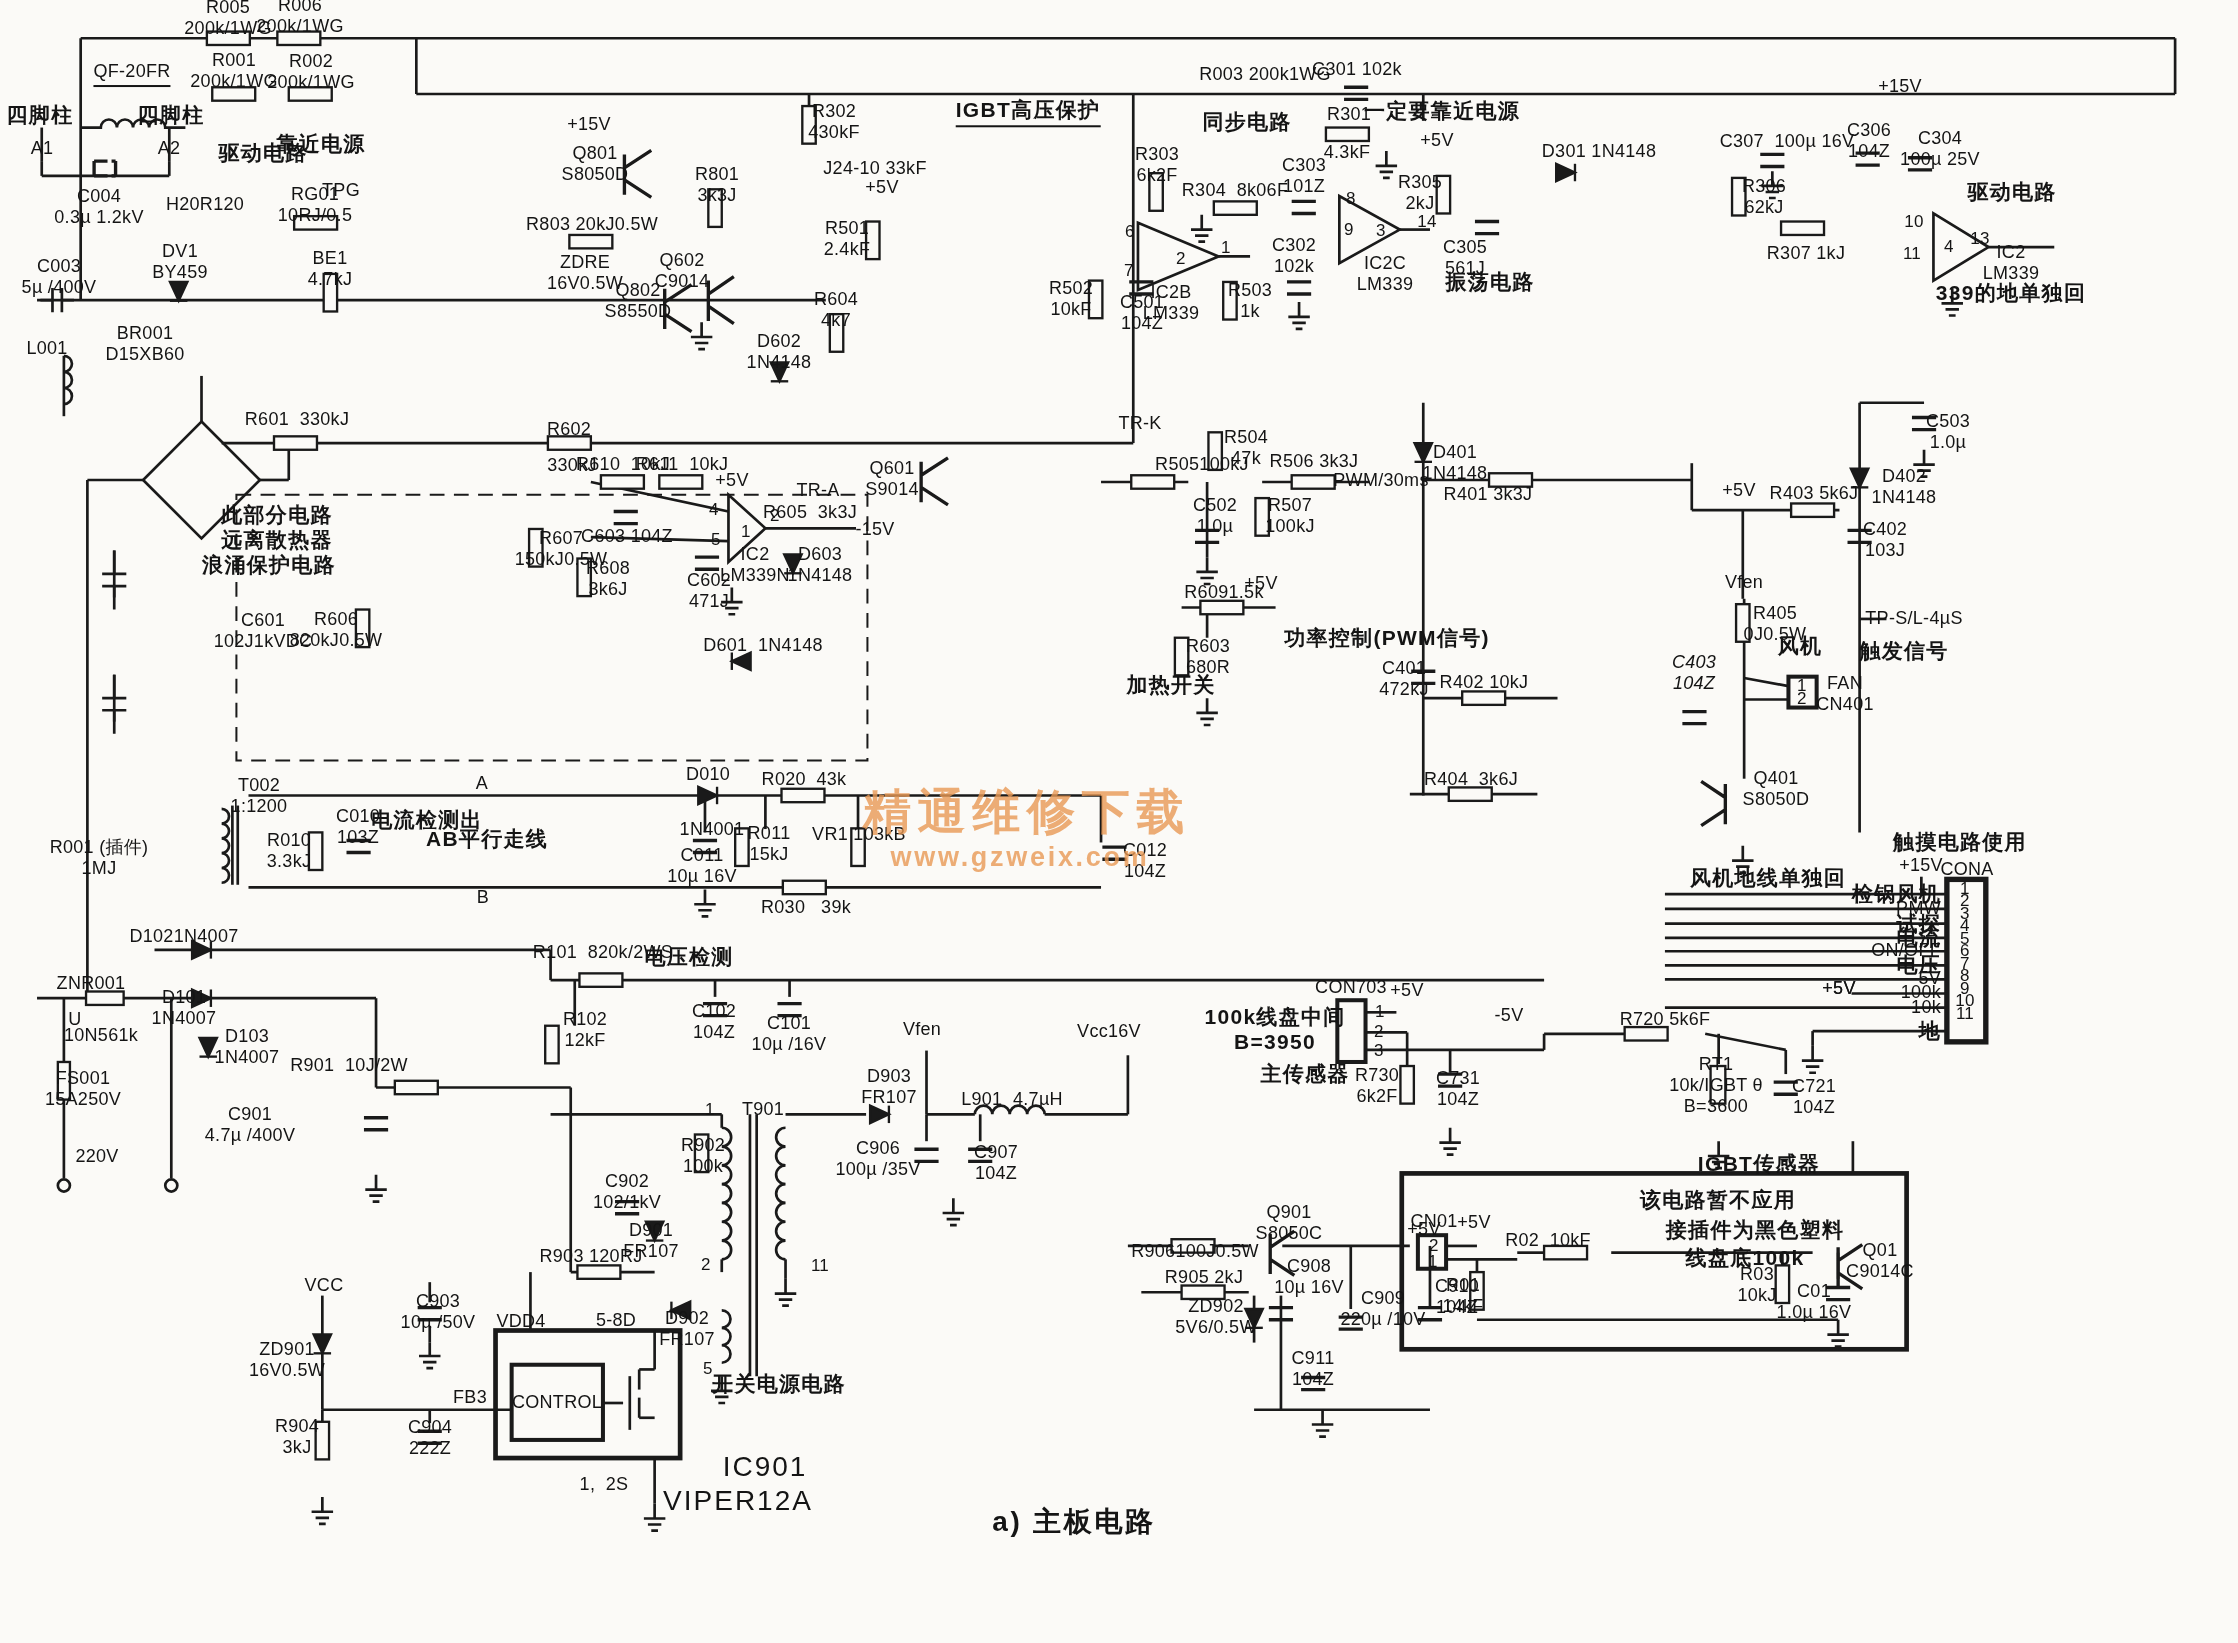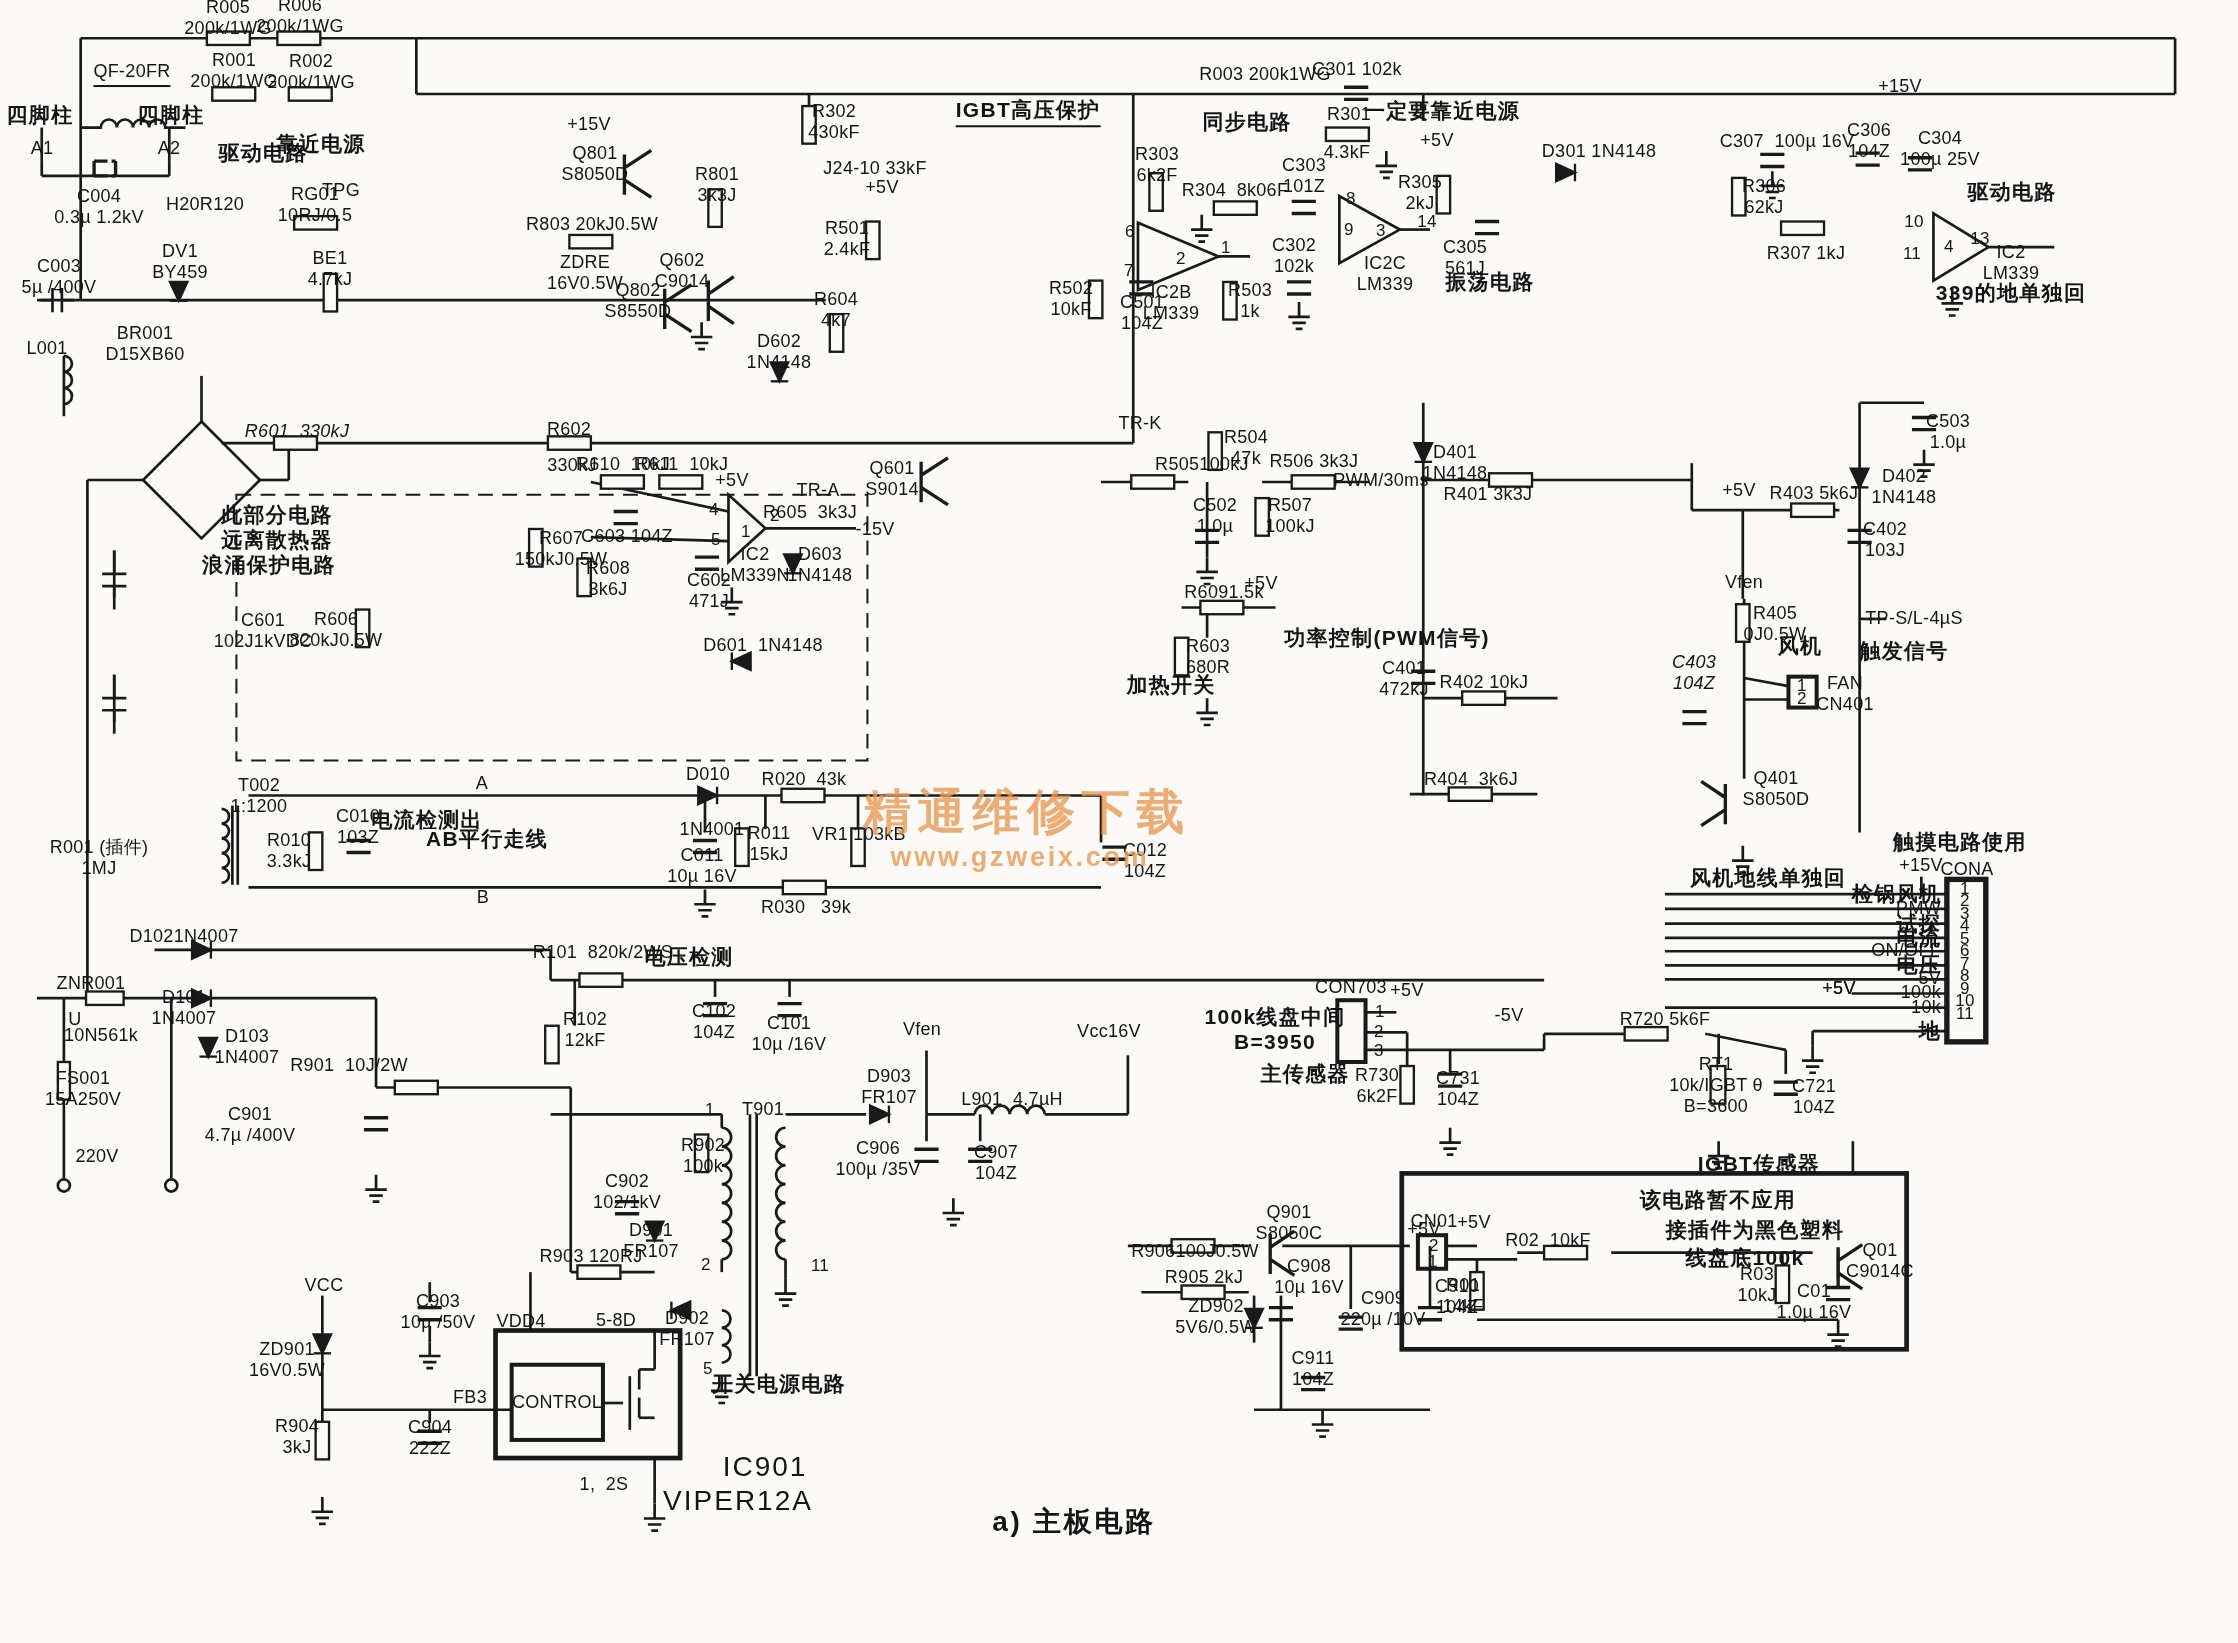--- a/index.html
+++ b/index.html
@@ -479,21 +479,21 @@
       <span class="lbl pin" style="left: 1226px; top: 248px;">1</span>
       <span class="lbl pin" style="left: 1181px; top: 259px;">2</span>
       <span class="lbl" style="left: 1171px; top: 303px;">IC2B
 LM339</span>
       <span class="lbl pin" style="left: 1130px; top: 232px;">6</span>
       <span class="lbl pin" style="left: 1129px; top: 271px;">7</span>
       <span class="lbl" style="left: 1071px; top: 299px;">R502
 10kF</span>
       <span class="lbl" style="left: 1142px; top: 313px;">C501
 104Z</span>
-      <span class="lbl" style="left: 297px; top: 432px; font-style: italic;">R601  330kJ</span>
+      <span class="lbl" style="left: 297px; top: 420px;">R601  330kJ</span>
       <span class="lbl" style="left: 569px; top: 430px;">R602</span>
       <span class="lbl" style="left: 572px; top: 466px;">330kJ</span>
       <span class="lbl" style="left: 623px; top: 465px;">R610  10kJ</span>
       <span class="lbl" style="left: 682px; top: 465px;">R611  10kJ</span>
       <span class="lbl" style="left: 732px; top: 481px;">+5V</span>
       <span class="lbl" style="left: 627px; top: 537px;">C603 104Z</span>
       <span class="lbl" style="left: 608px; top: 579px;">R608
 3k6J</span>
       <span class="lbl" style="left: 709px; top: 591px;">C602
 471J</span>

